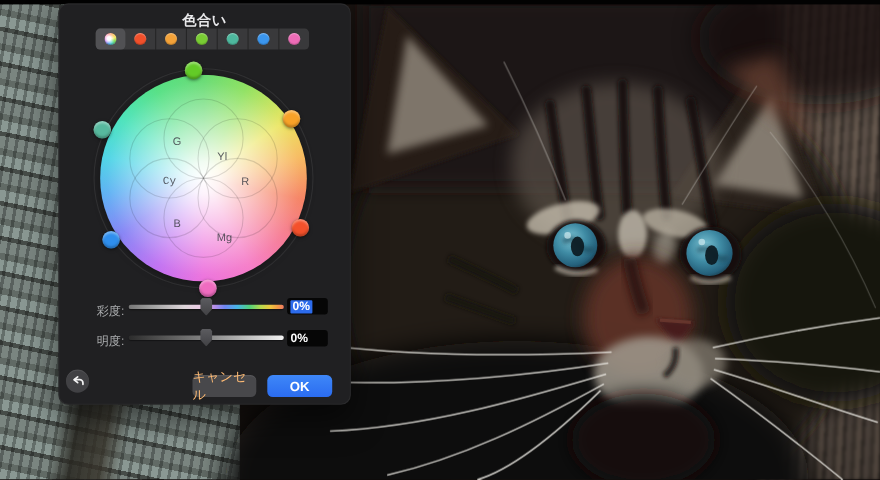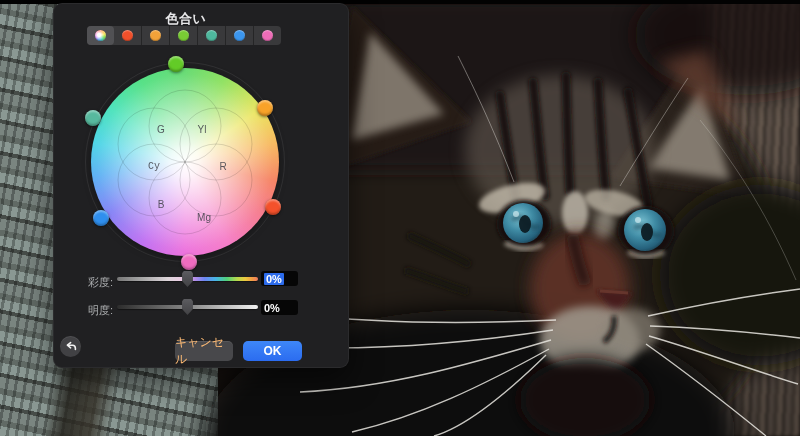--- a/index.html
+++ b/index.html
@@ -17,21 +17,21 @@
     filter:blur(.6px) saturate(.8) brightness(.95);}
   .wood-right{position:absolute;left:688px;top:0;width:112px;height:436px;
     background:
       linear-gradient(rgba(0,0,0,.15), rgba(0,0,0,.4)),
       repeating-linear-gradient(93deg, #73645a 0 5px, #564b42 5px 9px, #806f62 9px 14px, #463d36 14px 17px);
     filter:blur(1.6px);}
   .kitten{position:absolute;inset:0;pointer-events:none;}
   .top-strip{position:absolute;left:0;top:0;width:800px;height:4px;background:#020202;}
 
   
-  .panel{position:absolute;left:53px;top:3px;width:296px;height:365px;background:#202022;
+  .panel{position:absolute;left:53px;top:3px;width:266px;height:365px;background:#202022;
     border-radius:9px;box-shadow:inset 0 0 0 1px rgba(255,255,255,.05), 0 12px 30px rgba(0,0,0,.55);}
   .panel *{position:absolute;box-sizing:border-box;}
   .panel-title{left:0;top:7px;width:266px;text-align:center;font-size:13px;font-weight:700;color:#e8e8ea;letter-spacing:.5px;}
 
   .swatchbar{left:34px;top:23px;width:194px;height:19px;background:#39393b;border-radius:4px;display:flex;position:absolute;}
   .swatch-seg{position:relative;flex:1 1 auto;display:flex;align-items:center;justify-content:center;border-right:1px solid rgba(0,0,0,.35);}
   .swatch-seg:last-child{border-right:none;}
   .swatch-seg.selected{background:#515154;border-radius:4px;border-right:none;}
   .dot{position:relative;width:11px;height:11px;border-radius:50%;box-shadow:inset 0 1px 1px rgba(255,255,255,.35), inset 0 -1px 1px rgba(0,0,0,.25);}
   .dot-rainbow{background:
@@ -42,21 +42,21 @@
   .wheel{left:38px;top:65px;width:188px;height:188px;border-radius:50%;
     background:
       radial-gradient(circle at 50% 50%, #ffffff 0%, rgba(255,255,255,.92) 11%, rgba(255,255,255,.55) 38%, rgba(255,255,255,.15) 66%, rgba(255,255,255,0) 88%),
       conic-gradient(from 0deg,
         #52d660 0deg,#7fdd4b 25deg,#e8e24a 55deg,#f6b04a 78deg,#f4724f 102deg,
         #f56b84 126deg,#f46cc0 152deg,#ea5fd8 180deg,#b95ef0 207deg,#7573f4 236deg,
         #48a6f2 261deg,#37cfe3 282deg,#35dfb2 306deg,#3edc74 332deg,#52d660 360deg);
     box-shadow:0 2px 8px rgba(0,0,0,.35);}
   .petals{left:38px;top:65px;width:188px;height:188px;}
   .wheel-label{transform:translate(-50%,-50%);font-size:10px;color:rgba(62,64,72,.85);font-weight:400;}
-  .wl-g{left:108px;top:126px;} .wl-yl{left:149px;top:126px;}
+  .wl-g{left:108px;top:126px;} .wl-yl{left:149px;top:140px;}
   .wl-cy{left:101px;top:163px;font-family:Liberation Mono, monospace;} .wl-r{left:170px;top:163px;}
   .wl-b{left:108px;top:201px;} .wl-mg{left:151px;top:214px;}
   .handle{width:16px;height:16px;border-radius:50%;box-shadow:inset 0 2px 2px rgba(255,255,255,.35), inset 0 -2px 2px rgba(0,0,0,.25), 0 1px 3px rgba(0,0,0,.5);}
   .h-green{left:115px;top:53px;} .h-orange{left:204px;top:97px;}
   .h-teal{left:32px;top:107px;}  .h-red{left:212px;top:196px;}
   .h-blue{left:40px;top:207px;}  .h-pink{left:128px;top:251px;}
 
   .slider-label{font-size:11px;color:#abadaf;width:34px;text-align:right;}
   .lbl-sat{left:26px;top:272px;} .lbl-bri{left:26px;top:300px;}
   .track{height:4px;width:141px;border-radius:2px;box-shadow:0 1px 1px rgba(0,0,0,.4);}

